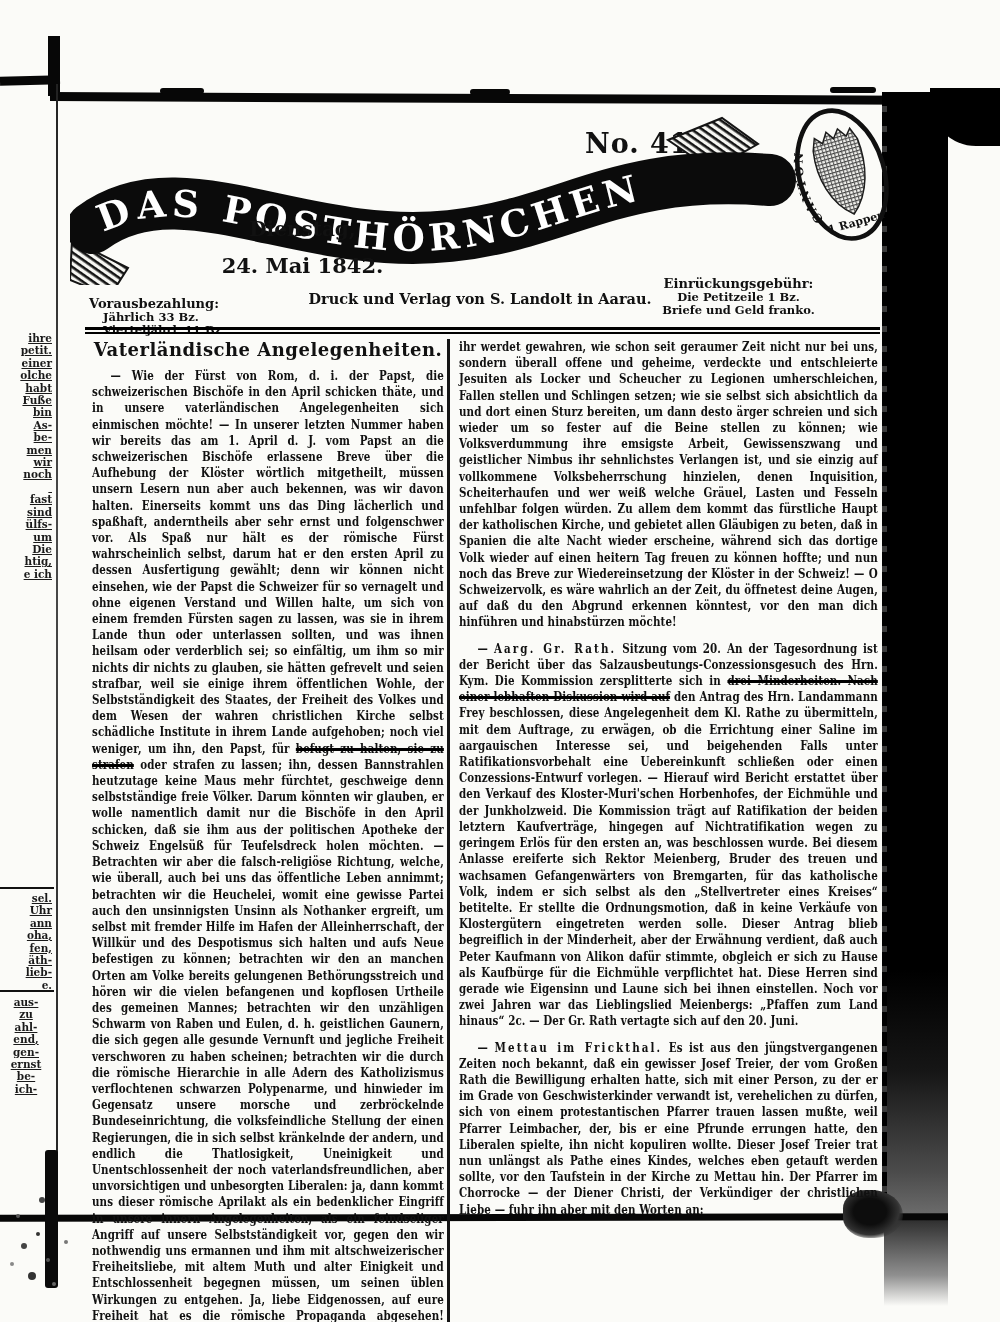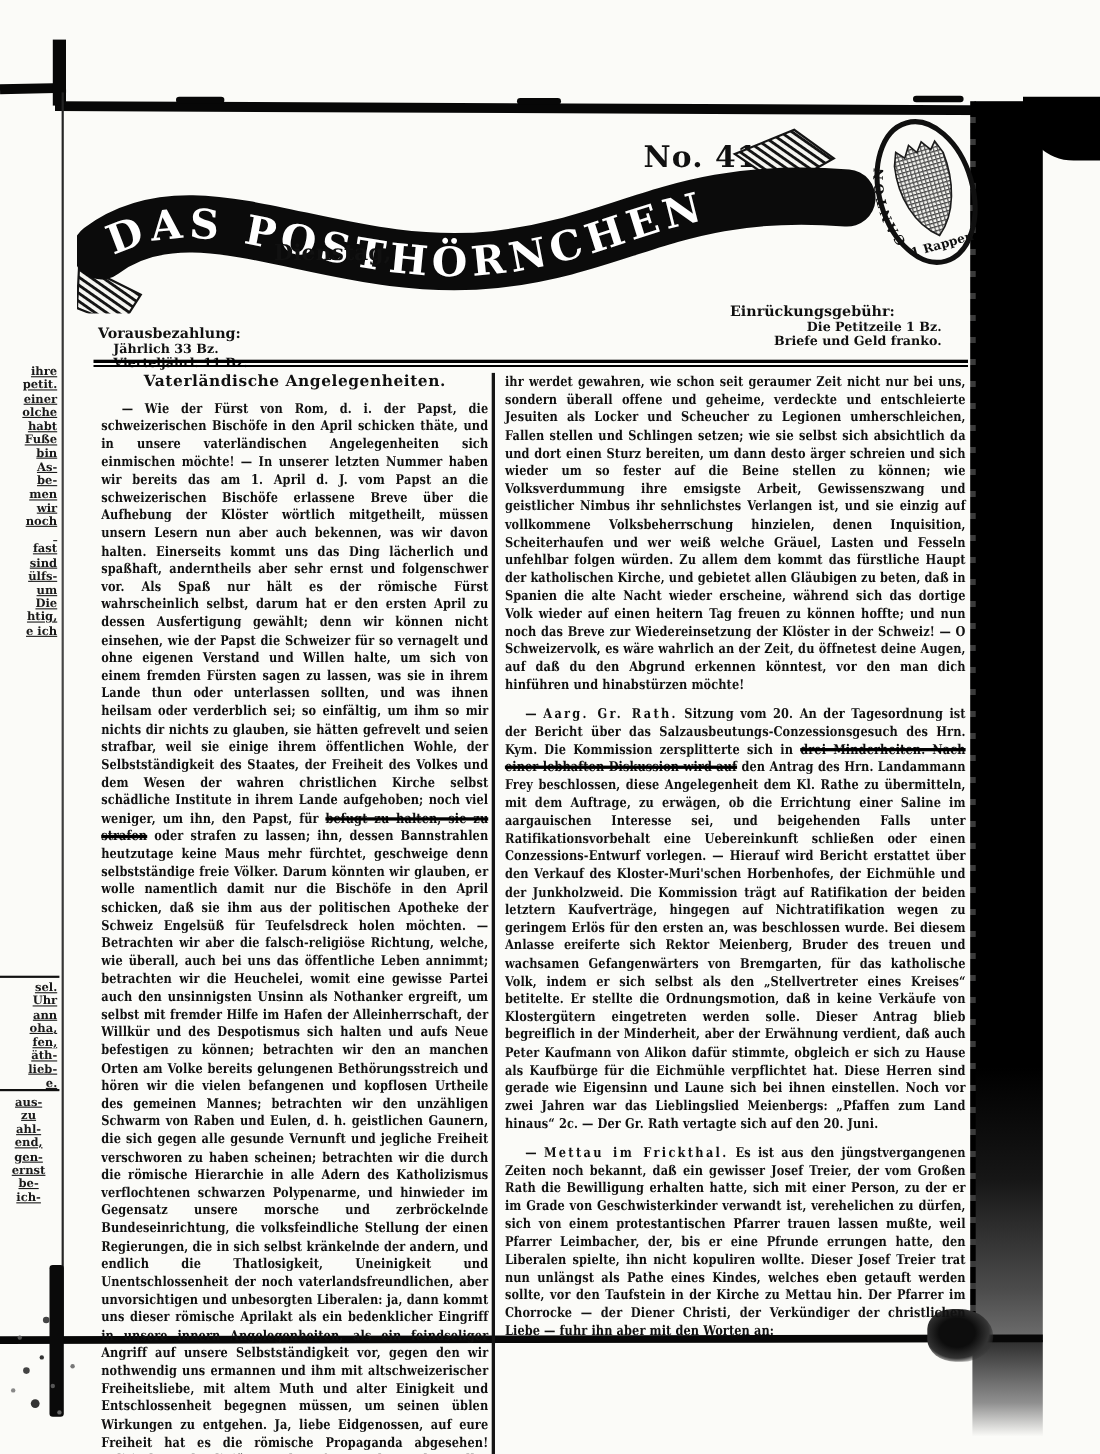--- a/index.html
+++ b/index.html
@@ -35,29 +35,29 @@
   
   #issue-no{left:585px;top:128px;font-size:27px;font-weight:700;letter-spacing:1px;}
   #weekday{left:195px;top:217px;width:215px;text-align:center;font-size:20px;font-weight:700;}
   #date-line{left:180px;top:253px;width:245px;text-align:center;font-size:21px;font-weight:700;}
   
   #imprint{left:85px;top:276px;width:795px;height:50px;font-weight:700;}
   #prepay{position:absolute;left:4px;top:0;font-size:13px;margin-top:20px;}
   #prepay .sub{font-size:11.5px;padding-left:14px;line-height:13px;font-weight:700;}
   #publisher{position:absolute;left:200px;top:14px;width:390px;text-align:center;font-size:14.5px;}
   #fee{position:absolute;right:24px;top:0;width:235px;text-align:center;font-size:13px;}
-  #fee .sub{font-size:11.5px;line-height:13px;text-align:right;}
+  #fee .sub{font-size:11.5px;line-height:13px;}
   #head-rule{left:85px;top:327px;width:795px;height:8px;
      background:linear-gradient(#000 0 3px,rgba(0,0,0,0) 3px 5px,#000 5px 7px,rgba(0,0,0,0) 7px);}
   
   #columns{left:92px;top:339px;width:786px;display:flex;align-items:stretch;}
   #col1{width:352px;}
   #col-divider{width:3px;background:#151515;margin:0 9px 0 3px;min-height:792px;}
   #col2{flex:1;}
-  .section-heading{text-align:center;font-size:14px;font-weight:700;letter-spacing:.5px;margin:0 0 8px 0;}
+  .section-heading{text-align:center;font-size:18px;font-weight:700;letter-spacing:.5px;margin:0 0 8px 0;}
   .scalewrap{transform:scaleX(0.84);transform-origin:0 0;width:119%;}
   .coltext p{margin:0 0 10px 0;font-size:12.3px;font-weight:700;line-height:16.2px;
      text-align:justify;letter-spacing:.1px;}
   .coltext p.noind{text-indent:0;}
   .coltext p.ind{text-indent:1.8em;}
   .struck{text-decoration:line-through;text-decoration-thickness:3px;text-decoration-color:#000;}
   .sperr{letter-spacing:2.5px;}
 </style>
 </head>
 <body>
@@ -136,20 +136,21 @@
     </defs>
     <polygon points="2,130 58,158 40,186 0,170" fill="url(#hatch)" stroke="#141414" stroke-width="2"></polygon>
     <polygon points="598,30 652,8 688,34 642,60" fill="url(#hatch)" stroke="#141414" stroke-width="2"></polygon>
     <use href="#rib" stroke="#0b0b0b" stroke-width="52" stroke-linecap="round"></use>
     <text transform="translate(0,13)" font-family="'DejaVu Serif','Liberation Serif',serif" font-size="37" font-weight="bold" fill="#ffffff" letter-spacing="5">
       <textPath href="#rib" startOffset="14" id="title-textpath">DAS POSTHÖRNCHEN</textPath>
     </text>
   </svg>
 
   <div class="abs" id="weekday">Dienstag,</div>
+  <div class="abs" id="date-line">24. Mai 1842.</div>
 
   <svg class="abs" style="left:796px;top:102px;transform:rotate(-16deg);" width="92" height="146" viewBox="0 0 100 155">
     <defs>
       <pattern id="shieldhatch" patternUnits="userSpaceOnUse" width="4" height="4">
         <rect width="4" height="4" fill="#f2f2ee"></rect>
         <rect width="4" height="1.2" fill="#3c3c3c"></rect>
         <rect width="1.2" height="4" fill="#5a5a5a"></rect>
       </pattern>
       <path id="cantArc" d="M 20,122 A 45,68 0 0 1 24,28" fill="none"></path>
     </defs>
@@ -161,20 +162,21 @@
     </text>
     <text x="51" y="135" text-anchor="middle" font-family="'DejaVu Serif','Liberation Serif',serif" font-size="12" font-weight="bold" fill="#101010">1 Rappen</text>
   </svg>
 
   <div class="abs" id="imprint">
     <div id="prepay">
       <div>Vorausbezahlung:</div>
       <div class="sub">Jährlich 33 Bz.</div>
       <div class="sub">Vierteljährl. 11 Bz.</div>
     </div>
+    <div id="publisher">Druck und Verlag von S. Landolt in Aarau.</div>
     <div id="fee">
       <div>Einrückungsgebühr:</div>
       <div class="sub">Die Petitzeile 1 Bz.</div>
       <div class="sub">Briefe und Geld franko.</div>
     </div>
   </div>
   <div class="abs" id="head-rule"></div>
 
   <div class="abs" id="columns">
     <div id="col1" class="coltext">

